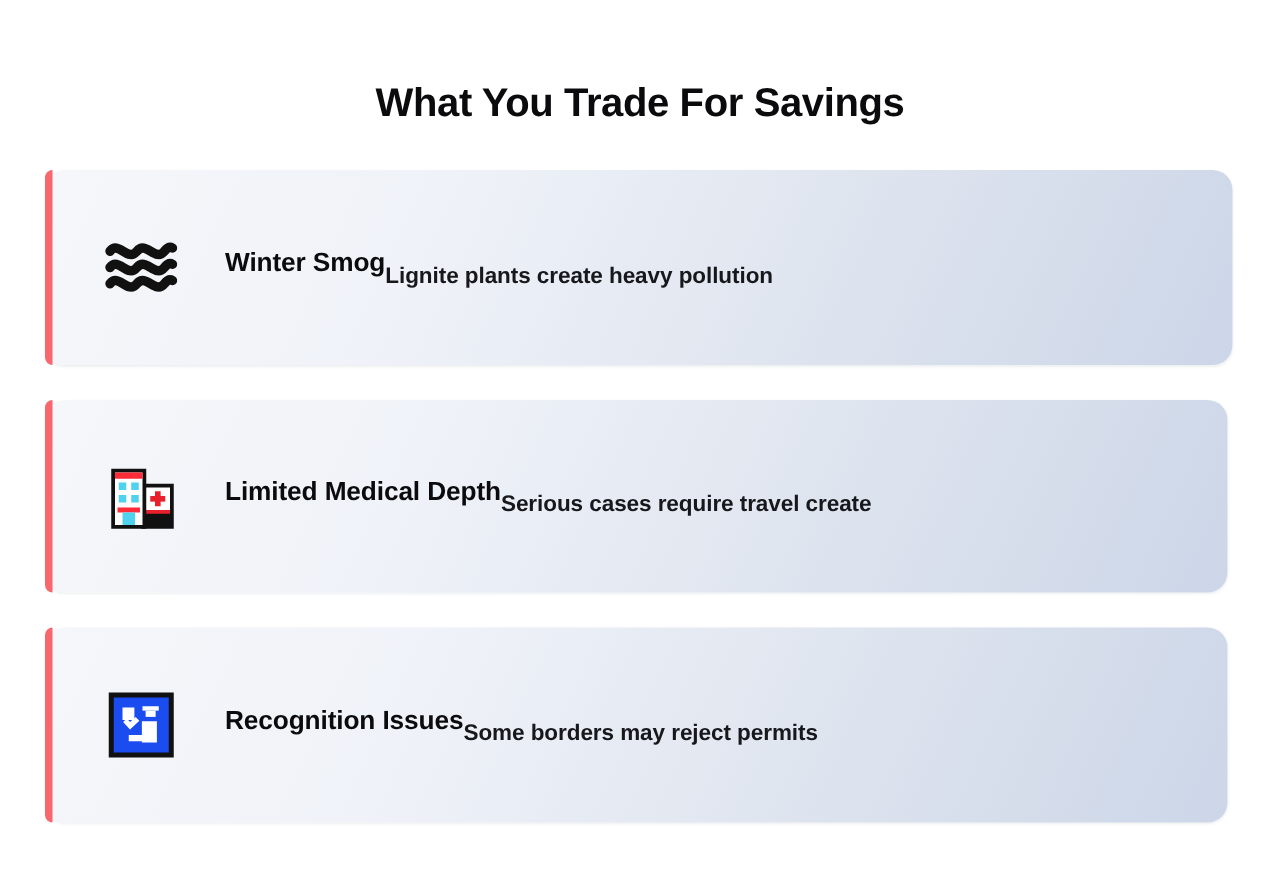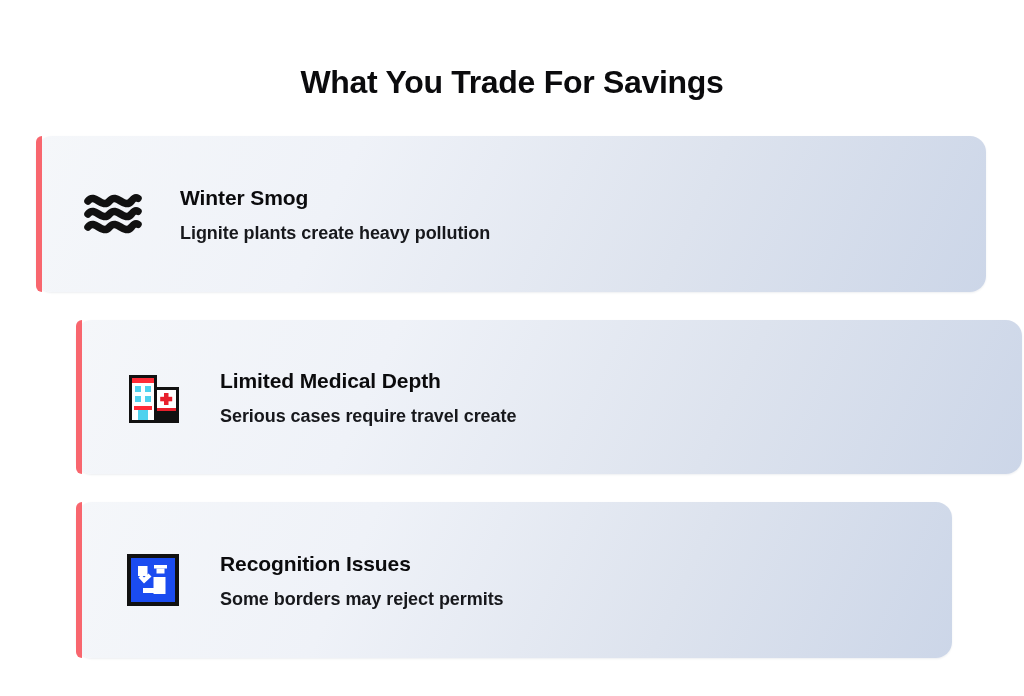--- a/index.html
+++ b/index.html
@@ -49,26 +49,25 @@
     background: linear-gradient(115deg, #f5f7fa 0%, #eff2f8 32%, #dde3ee 68%, #ccd6e8 100%);
     box-shadow: 0 1px 2px rgba(30, 45, 80, 0.08);
     overflow: visible;
     display: flex;
     align-items: center;
     box-sizing: border-box;
   }
 
   .card + .card {
     margin-top: 28px;
-    margin-left: 40px;
   }
 
   .card-1 { width: 950px; }
   .card-2 { width: 946px; height: 154px; }
-  .card-3 { width: 876px; height: 156px; }
+  .card-3 { width: 946px; height: 156px; }
 
   .accent-bar {
     position: absolute;
     left: 0;
     top: 0;
     width: 6px;
     height: 100%;
     background: #f8666e;
     border-radius: 16px 0 0 16px;
   }
@@ -79,21 +78,21 @@
     margin-left: 46px;
     flex: 0 0 62px;
     display: flex;
     align-items: center;
     justify-content: center;
   }
 
   .card-text {
     margin-left: 36px;
     display: flex;
-    flex-direction: column;
+    flex-direction: row;
     justify-content: center;
   }
 
   .card-title {
     font-size: 21px;
     font-weight: bold;
     color: #0b0b0d;
     letter-spacing: -0.1px;
     line-height: 26px;
   }

